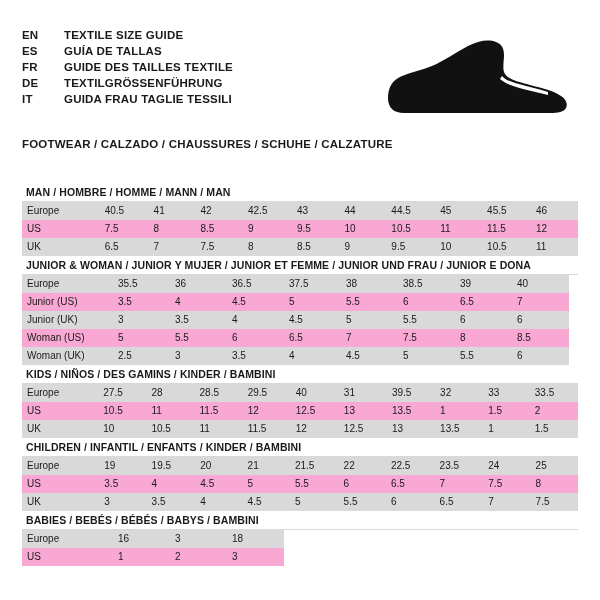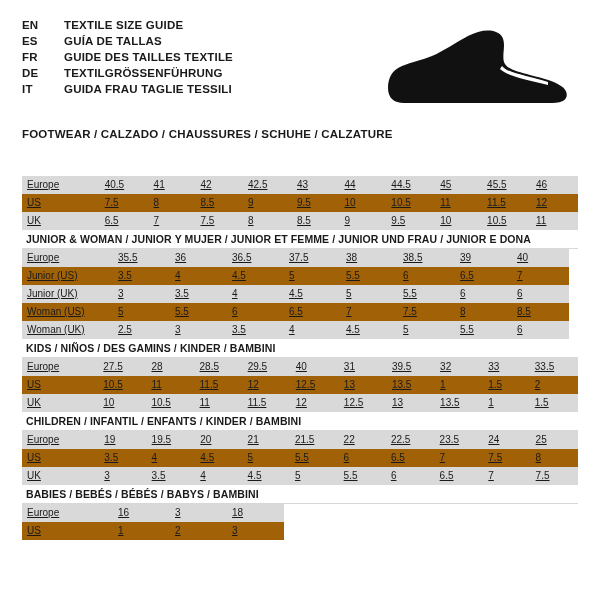--- a/index.html
+++ b/index.html
@@ -13,21 +13,21 @@
     font-family: "Liberation Sans", sans-serif;
     color: #1a1a1a;
     position: relative;
     overflow: hidden;
   }
   .page {
     position: relative;
     width: 600px;
     height: 554px;
     box-sizing: border-box;
-    padding: 18px 22px 0 22px;
+    padding: 28px 22px 0 22px;
   }
   
   .header {
     display: flex;
     align-items: flex-start;
     justify-content: space-between;
   }
   .lang-table {
     border-collapse: collapse;
   }
@@ -65,35 +65,34 @@
     font-size: 10.5px;
     font-weight: bold;
     letter-spacing: 0.1px;
     padding: 0 0 3px 4px;
     border-bottom: 1px solid #d8d8d8;
     margin-bottom: 0;
   }
   table.sizes {
     border-collapse: collapse;
     table-layout: fixed;
-    text-decoration: underline;
   }
   table.sizes td {
     font-size: 10px;
     line-height: 12px;
     padding: 3px 0 3px 5px;
     color: #1a1a1a;
     white-space: nowrap;
     overflow: hidden;
   }
   table.sizes tr.shaded td {
     background: #d9d9d9;
   }
   table.sizes tr.plain td {
-    background: #a16207;
+    background: #f9a8d4;
   }
   .lbl { width: 86px; }
   .val { width: 52px; }
 </style>
 </head>
 <body>
 
 <div class="page">
 
   <div class="header">
@@ -132,20 +131,21 @@
         <path fill="#ffffff" d="M120 40 C124 45 133 47 144 50 C152 52 160 54 166 56
           L166 59 C158 57 149 55 141 53 C130 50 122 47 118 43 Z"></path>
       </svg>
     </div>
   </div>
 
   <div class="category-line">FOOTWEAR / CALZADO / CHAUSSURES / SCHUHE / CALZATURE</div>
 
   <div id="blocks">
       <div class="block first">
+        <div class="block-title">MAN / HOMBRE / HOMME / MANN / MAN</div>
         <table class="sizes">
           <tbody>
             <tr class="shaded">
               <td class="lbl">Europe</td>
               <td class="val">40.5</td>
               <td class="val">41</td>
               <td class="val">42</td>
               <td class="val">42.5</td>
               <td class="val">43</td>
               <td class="val">44</td>

